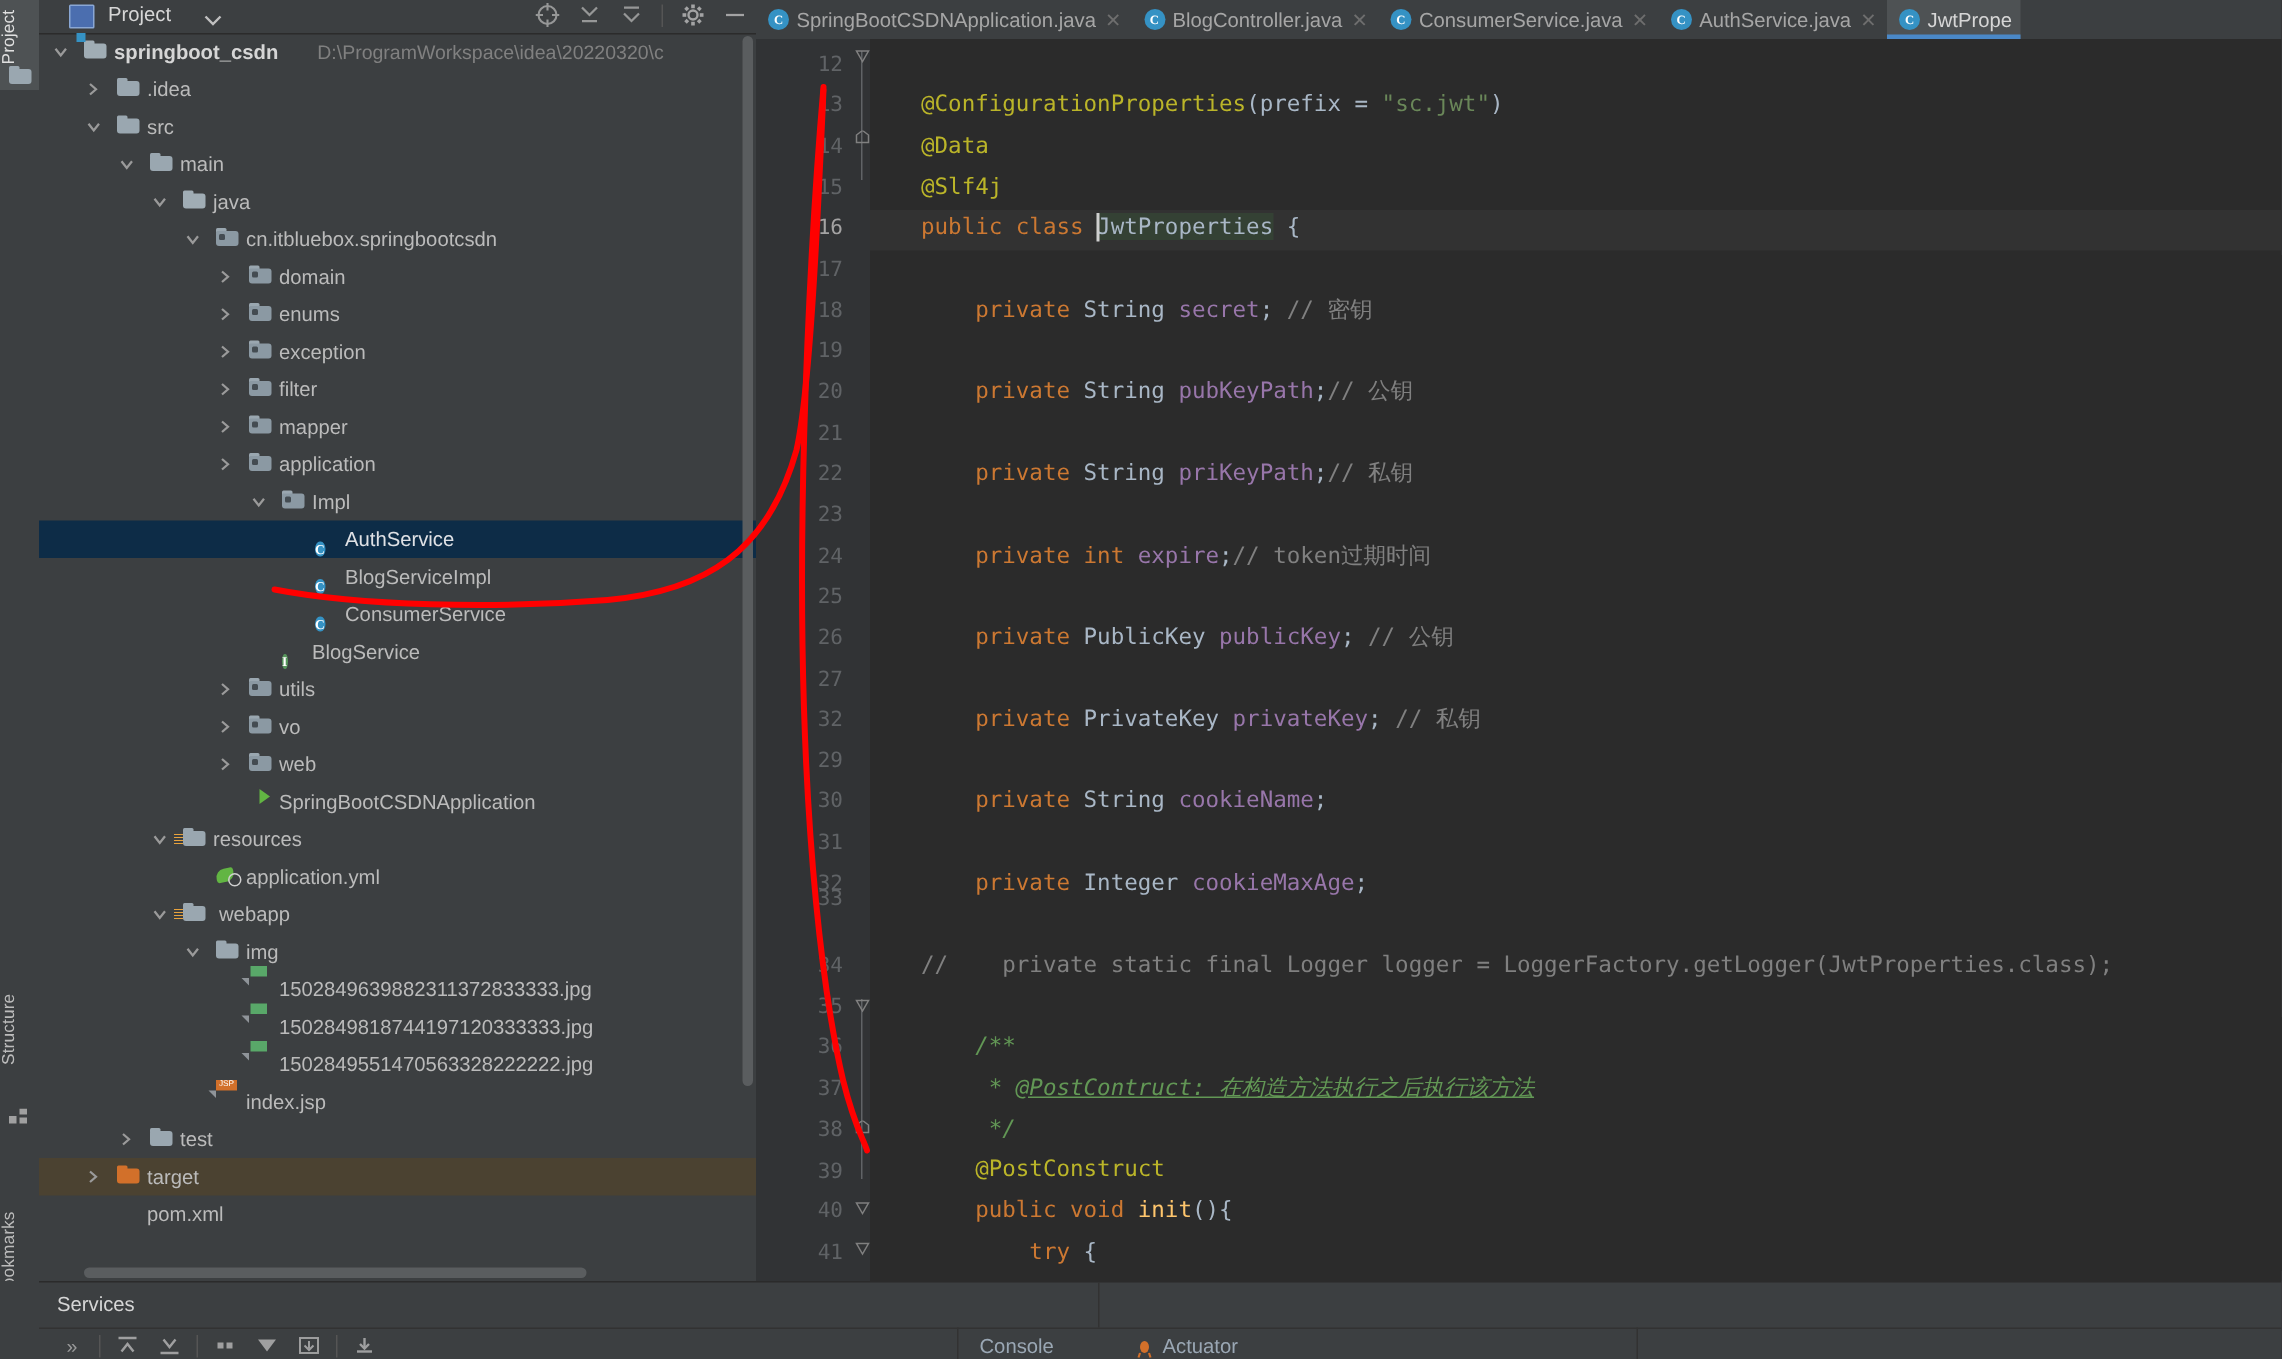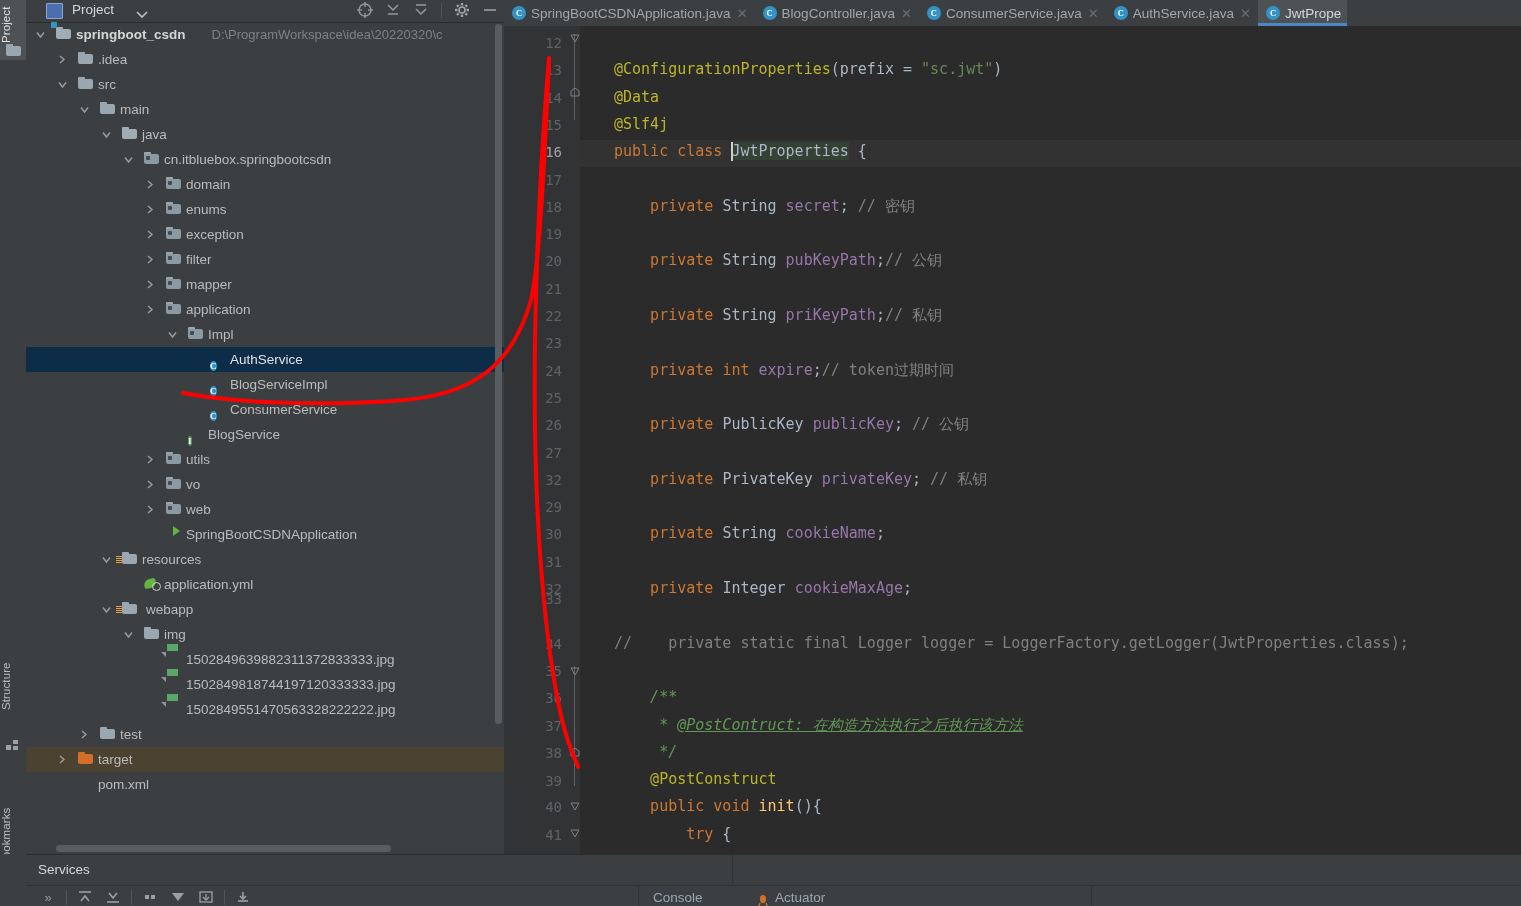--- a/index.html
+++ b/index.html
@@ -421,20 +421,24 @@
           <span class="ico" style="left:140px"><span class="jpgico"></span></span>
           <span class="lbl" style="left:160px">1502849639882311372833333.jpg</span>
         </div>
         <div class="row">
           <span class="ico" style="left:140px"><span class="jpgico"></span></span>
           <span class="lbl" style="left:160px">1502849818744197120333333.jpg</span>
         </div>
         <div class="row">
           <span class="ico" style="left:140px"><span class="jpgico"></span></span>
           <span class="lbl" style="left:160px">1502849551470563328222222.jpg</span>
+        </div>
+        <div class="row">
+          <span class="ico" style="left:118px"><span class="jspico"></span></span>
+          <span class="lbl" style="left:138px">index.jsp</span>
         </div>
         <div class="row">
           <span class="arrow" style="left:54px">
             <svg width="9" height="9">
               <polyline points="2,1 6,4.5 2,8" stroke="#9a9a9a" stroke-width="1.5" fill="none"></polyline>
             </svg>
           </span>
           <span class="ico" style="left:74px"><span class="fold"><span class="t"></span><span class="b"></span></span></span>
           <span class="lbl" style="left:94px">test</span>
         </div>

